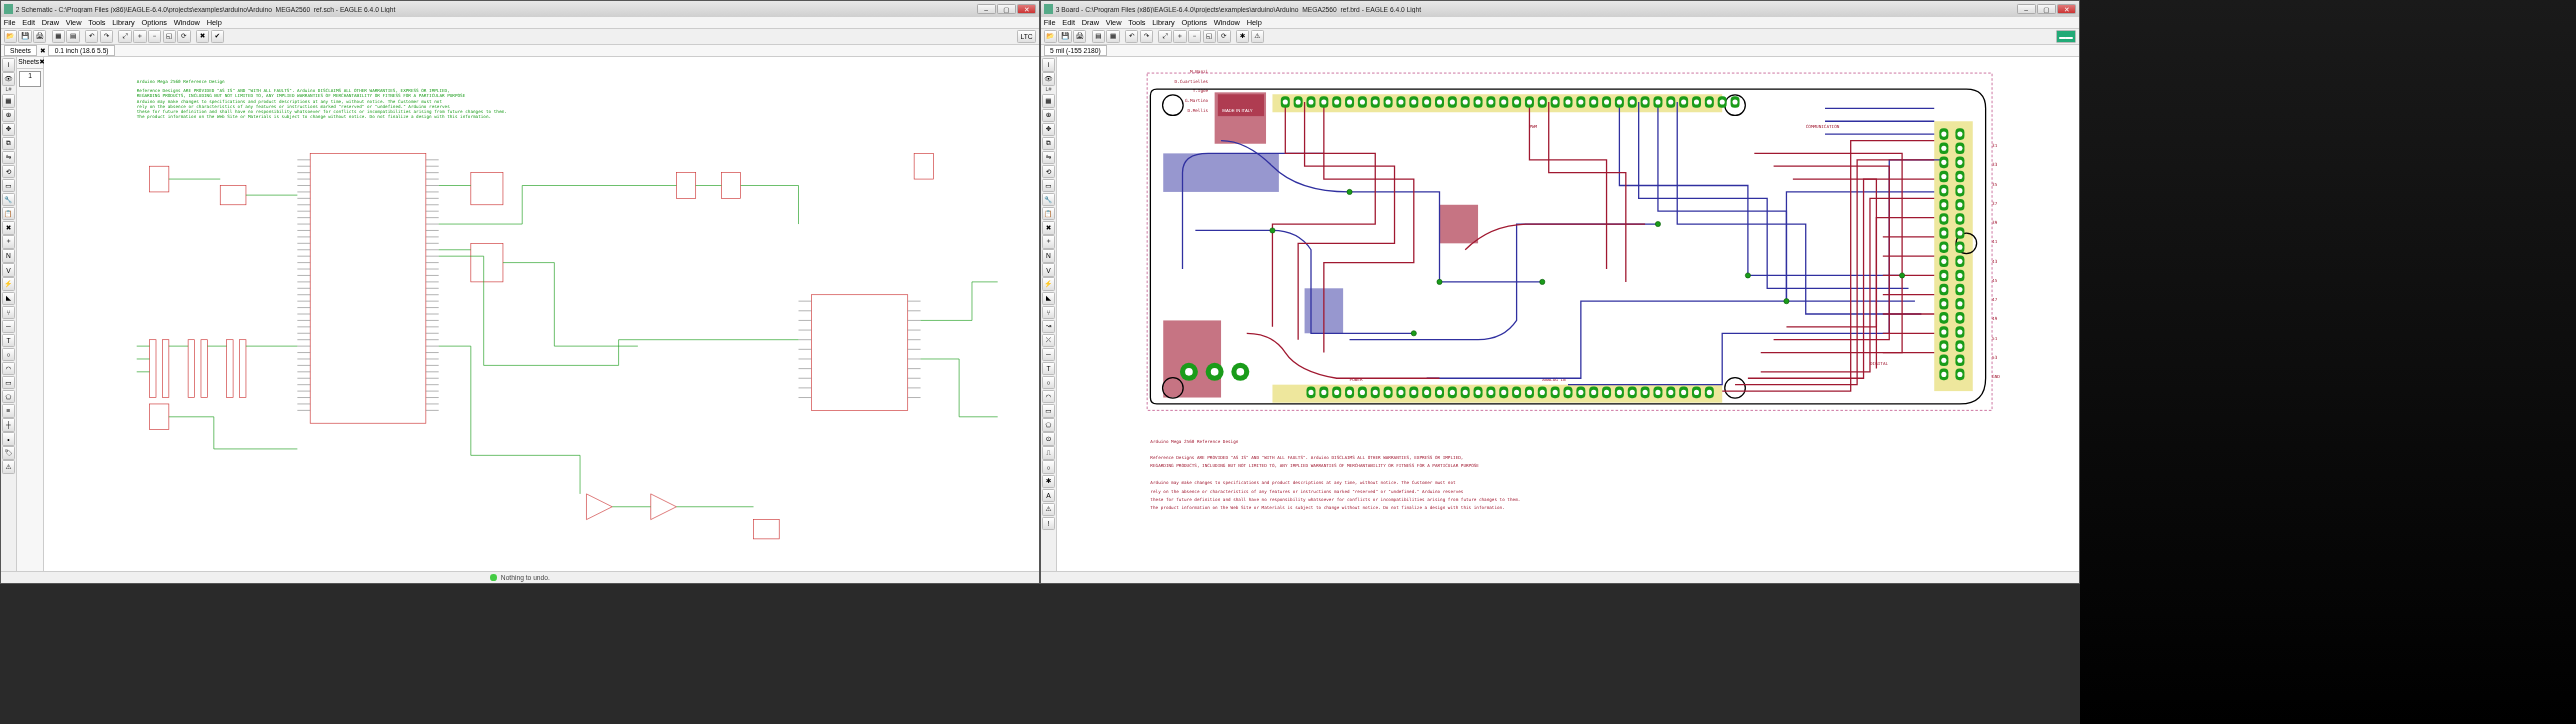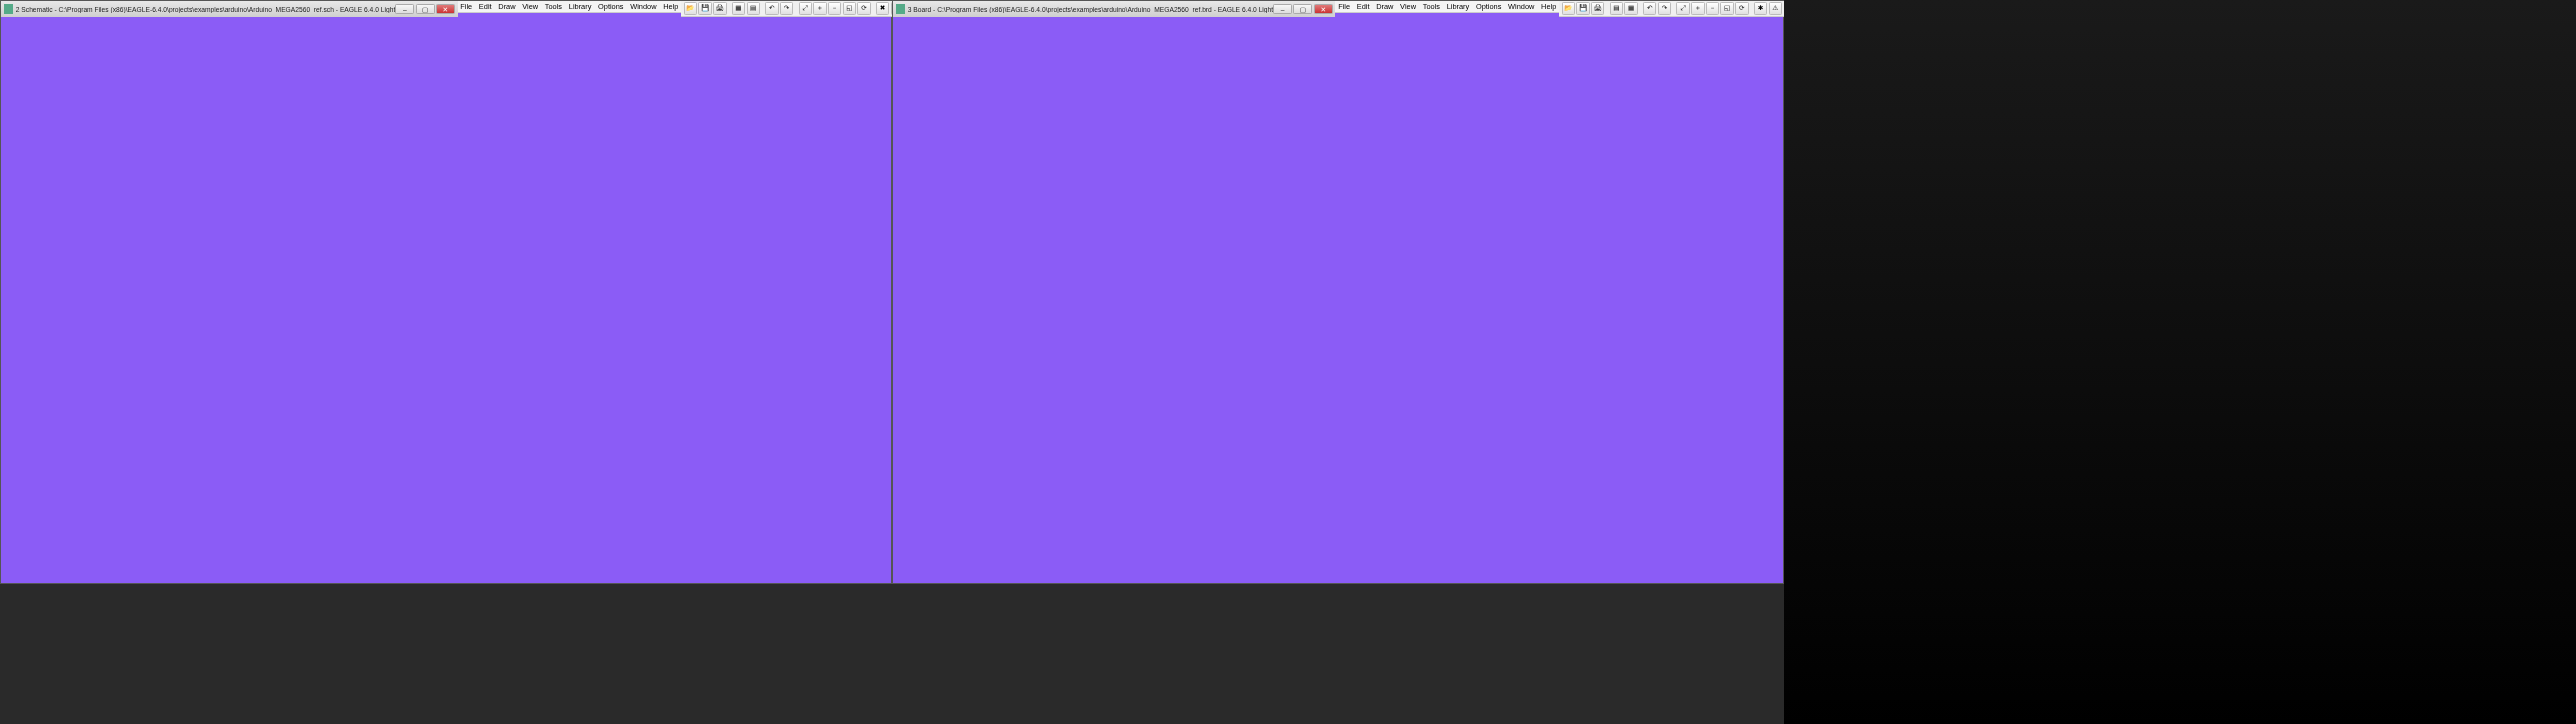--- a/index.html
+++ b/index.html
@@ -1,20 +1,20 @@
 <!DOCTYPE html>
 <html><head>
 <meta charset="utf-8">
 <style>
 * { margin: 0; padding: 0; box-sizing: border-box; font-family: "Segoe UI", Tahoma, sans-serif; font-size: 6.7px; }
 html, body { width: 2576px; height: 725px; background: #2a2a2a; overflow: hidden; }
 
 .desktop { display: flex; width: 2576px; height: 725px; }
 .blank { flex: 1; background: linear-gradient(#1a1a1a,#000); }
-.window { width: 892px; height: 584px; background: #8b5cf6; display: flex; border: 0.7px solid #555; }
+.window { width: 1040px; height: 584px; background: #737373; display: flex; flex-direction: column; border: 0.7px solid #555; }
 .window.left { margin-left: 0; }
 .window.right { margin-left: 0; }
 
 .titlebar { height: 16px; background: linear-gradient(#e8e8e8,#cfcfcf); display: flex; align-items: center; padding: 0 2.7px; font-size: 7.4px; color: #222; }
 .titlebar .icon { width: 9.4px; height: 9.4px; background: #5a8; margin-right: 2.7px; }
 .titlebar .title { flex: 1; white-space: nowrap; overflow: hidden; }
 .titlebar .btns { display: flex; gap: 1.3px; }
 .titlebar .wbtn { width: 19px; height: 10.7px; background: linear-gradient(#f7f7f7,#ddd); border: 0.7px solid #aaa; border-radius: 1.3px; text-align: center; line-height: 9.4px; font-size: 6.7px; cursor: pointer; }
 .titlebar .wbtn.close { background: linear-gradient(#e07a7a,#c33); color: #fff; }
 

